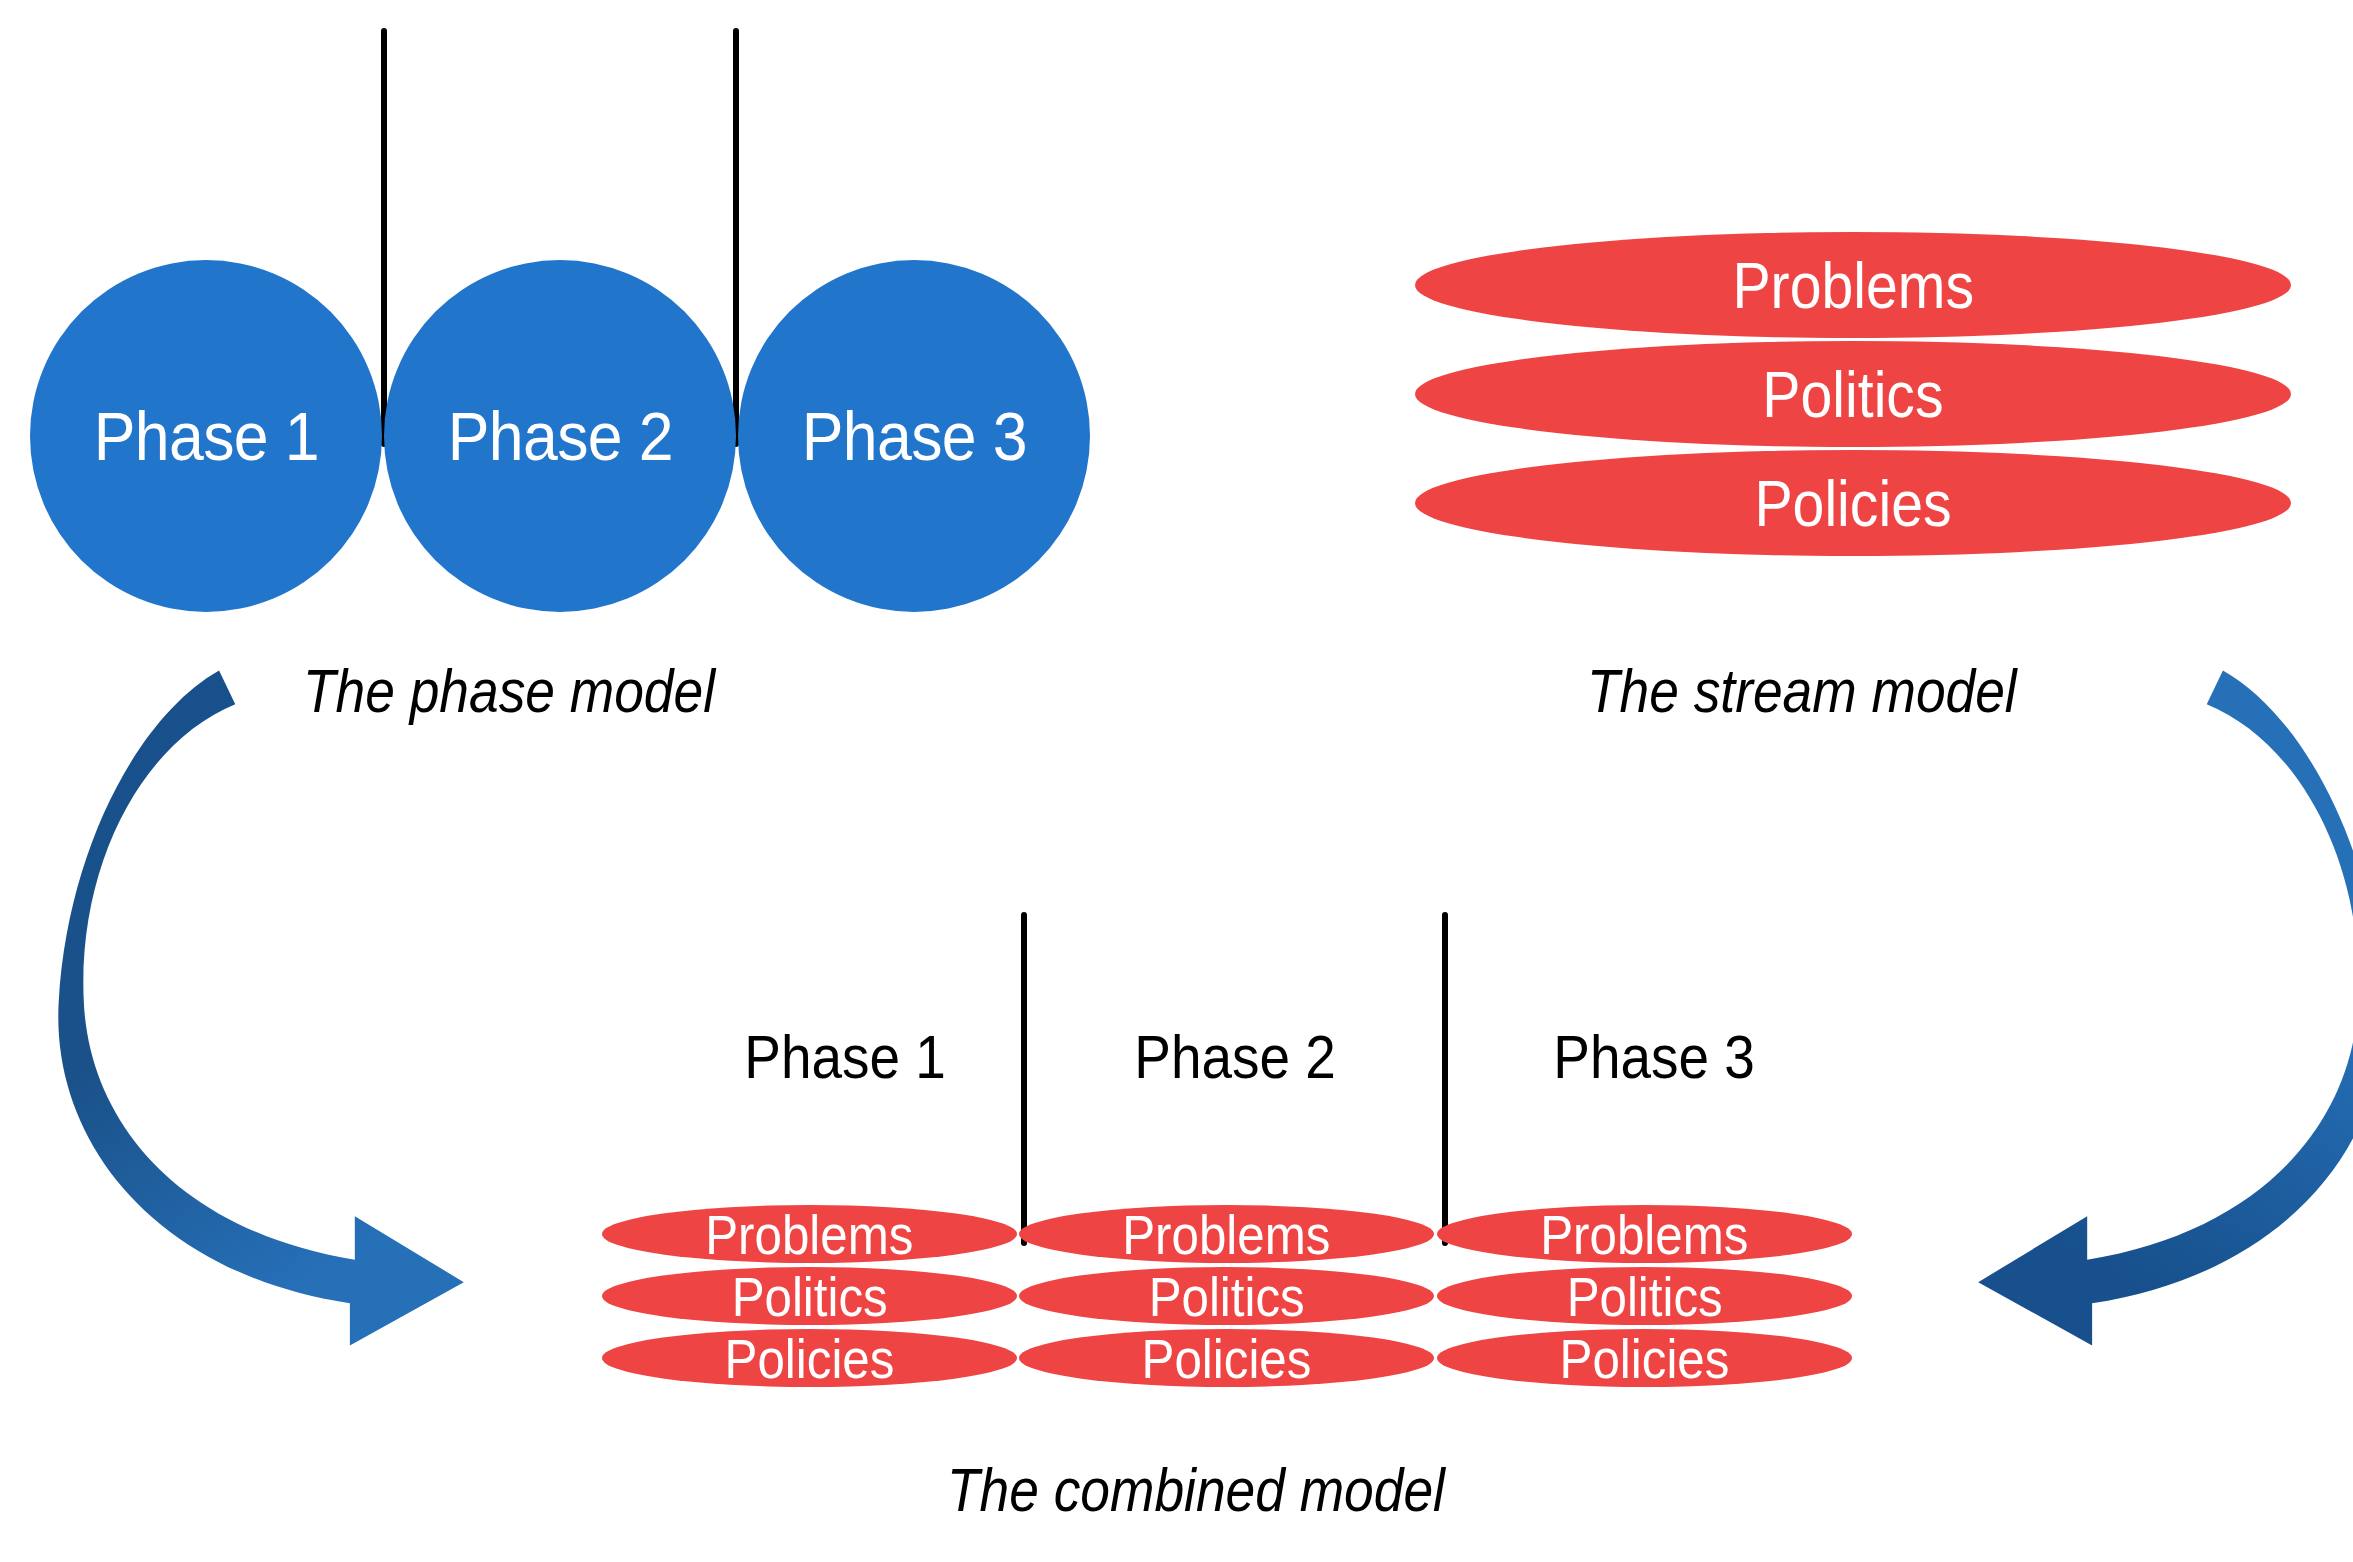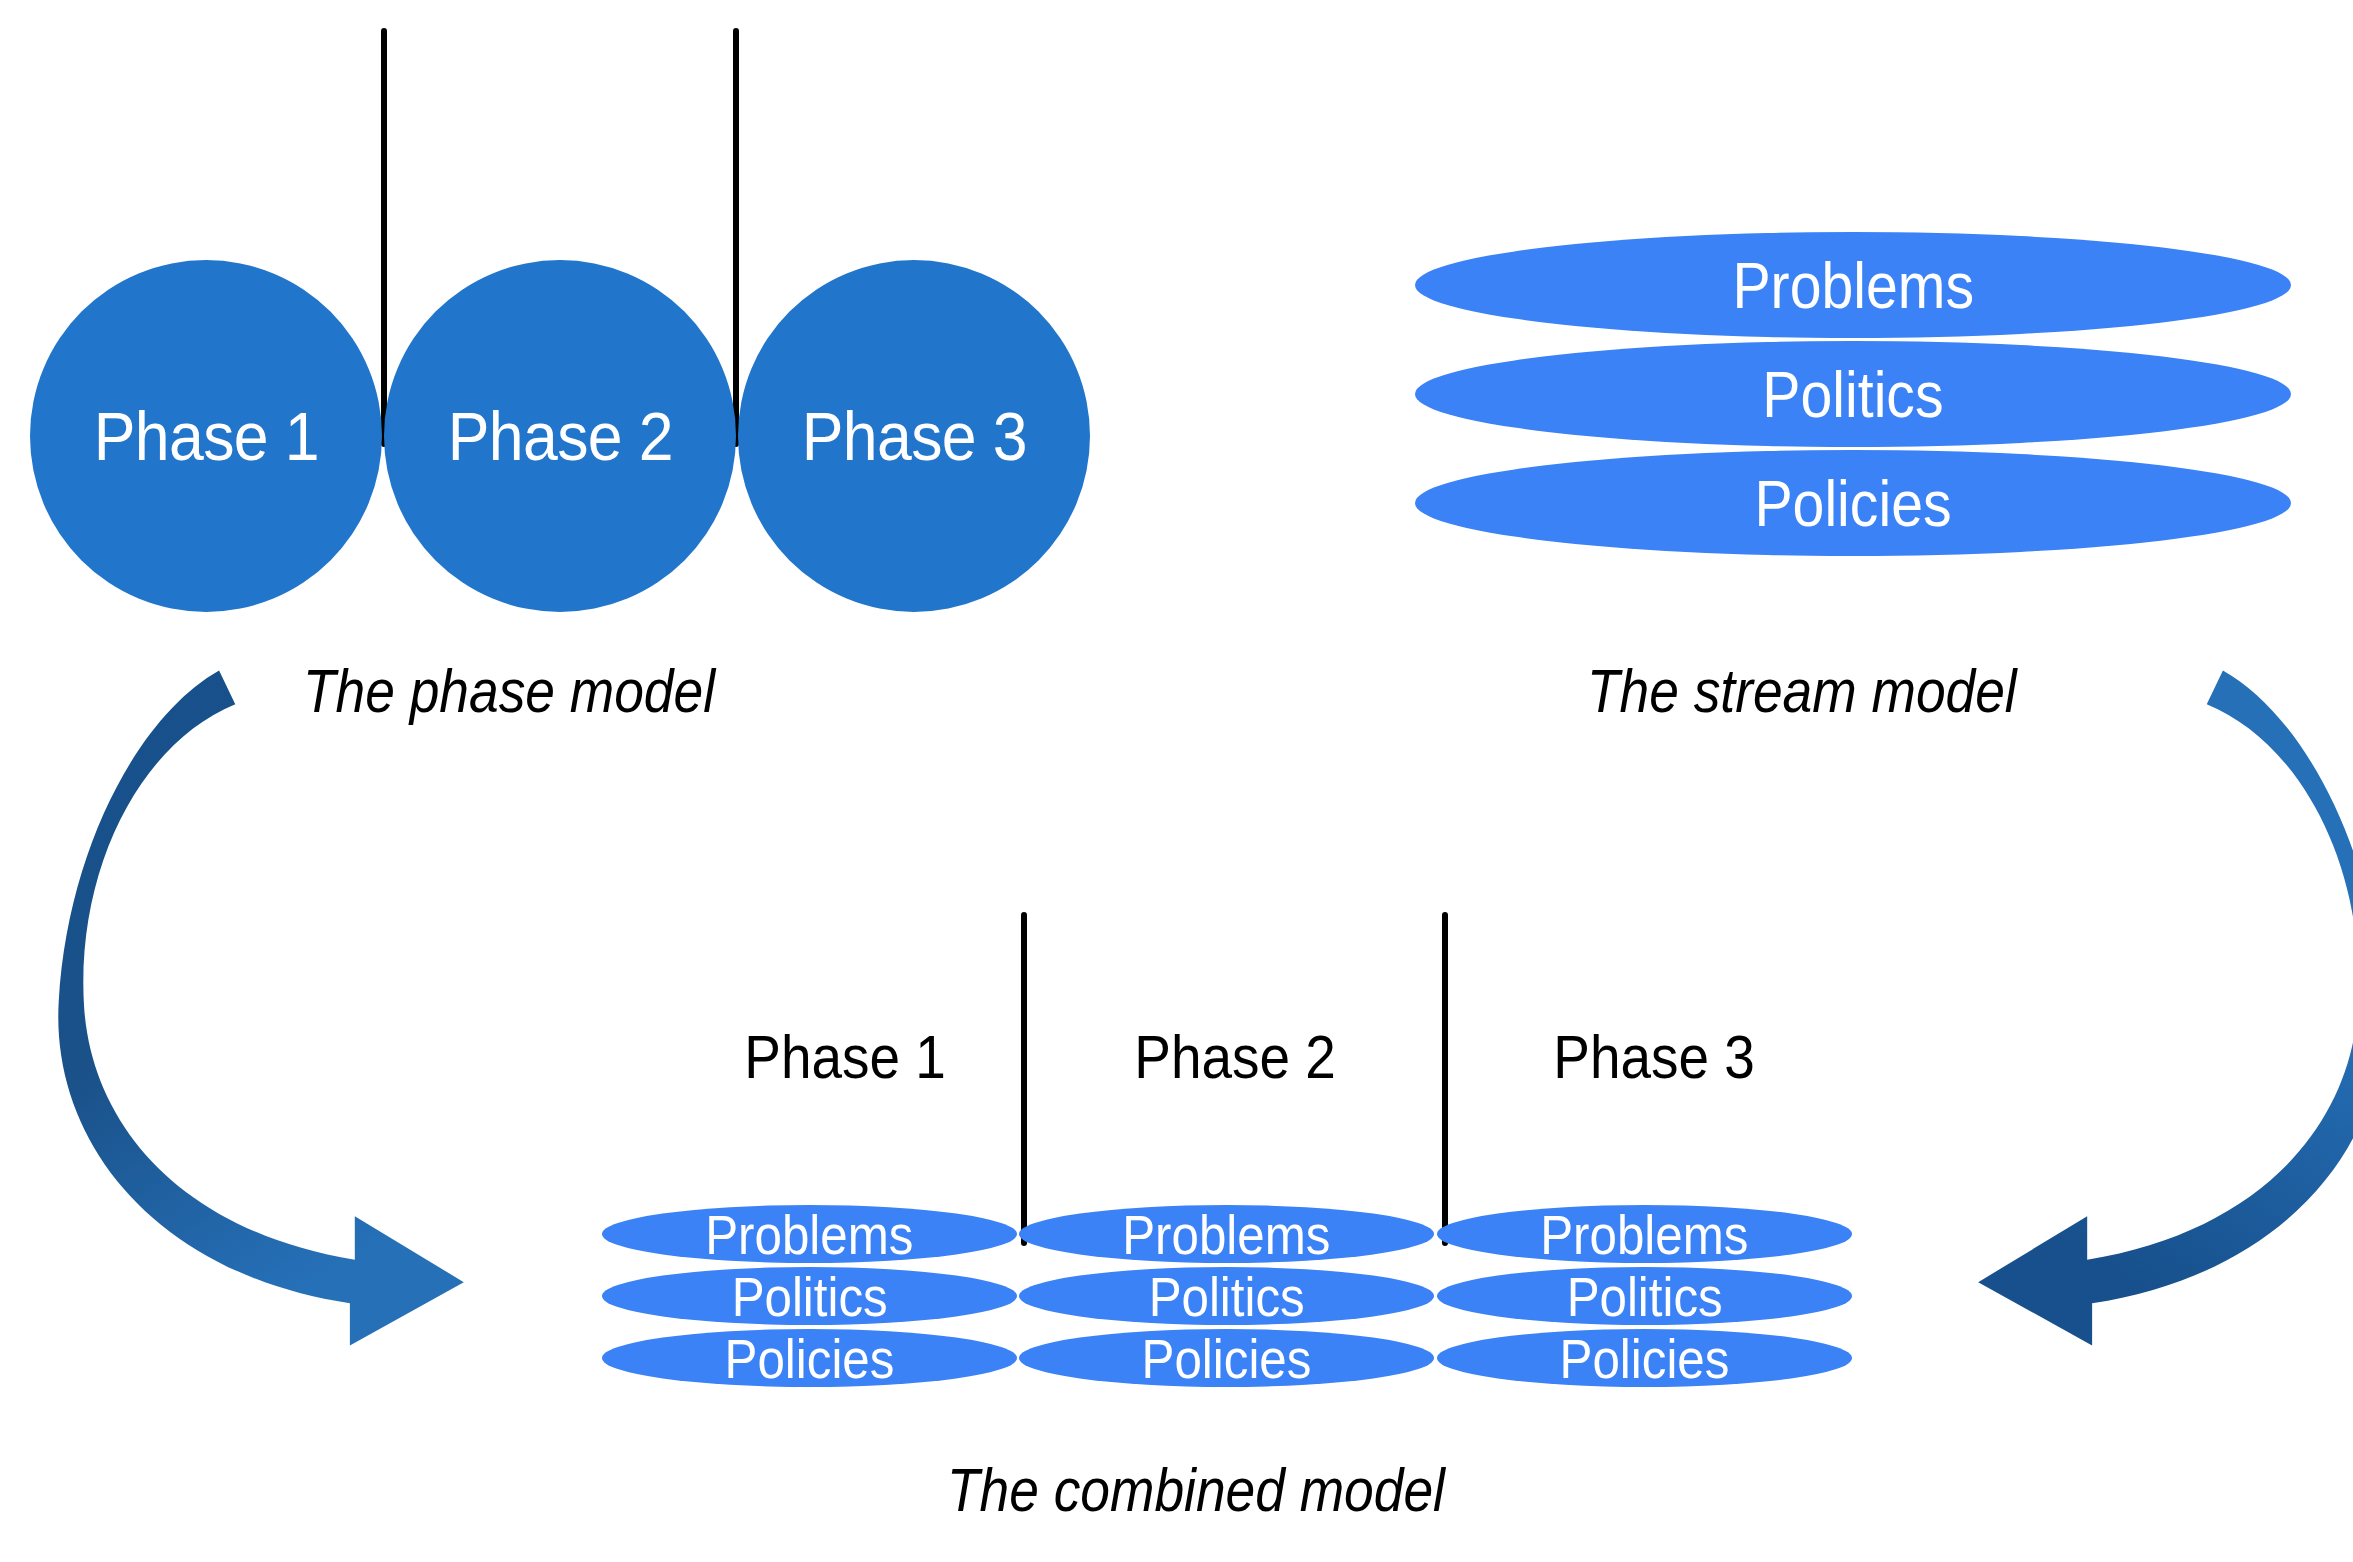--- a/index.html
+++ b/index.html
@@ -33,21 +33,21 @@
     font-family: "Liberation Sans Narrow", "Liberation Sans", sans-serif;
     font-size: 68px;
     font-weight: 400;
     letter-spacing: -0.7px;
     white-space: nowrap;
     transform: scaleX(0.92);
   }
   .ellipse {
     position: absolute;
     border-radius: 50%;
-    background: #3b82f6;
+    background: #ef4444;
     display: flex;
     align-items: center;
     justify-content: center;
   }
   .ellipse .lbl {
     color: #ffffff;
     font-family: "Liberation Sans Narrow", "Liberation Sans", sans-serif;
     font-weight: 400;
     white-space: nowrap;
     transform: scaleX(0.88);

